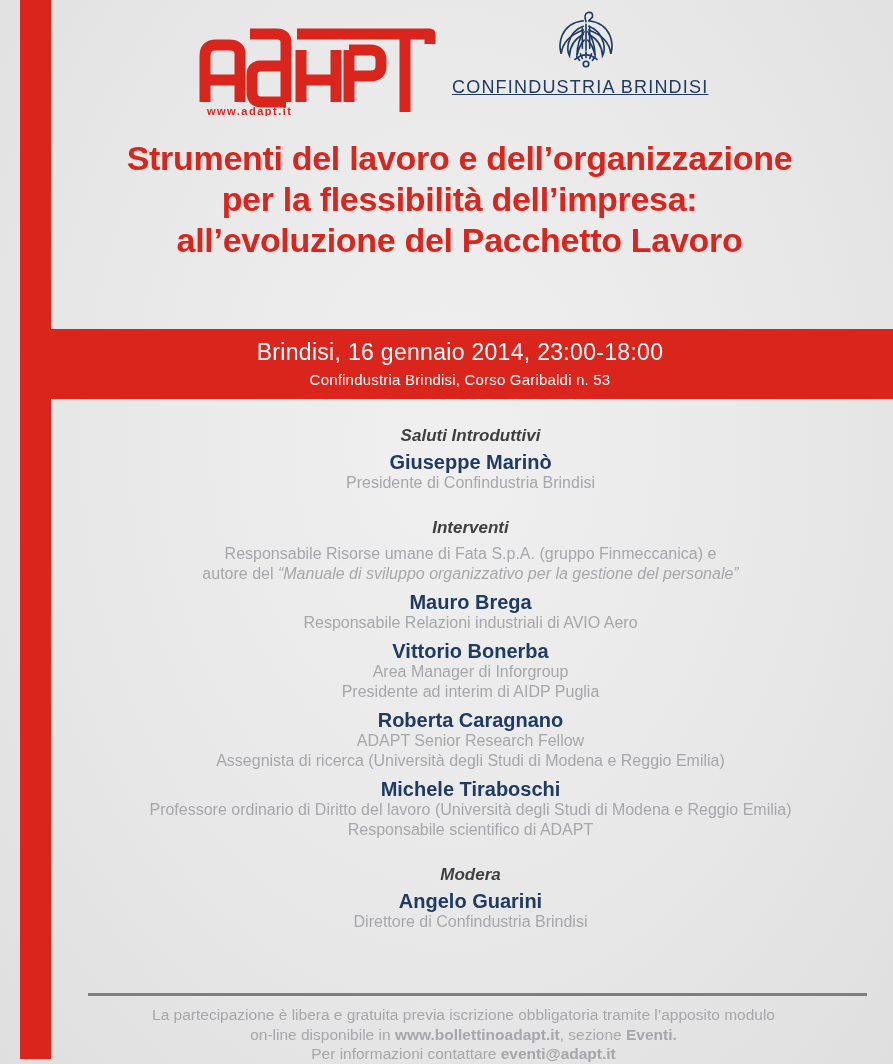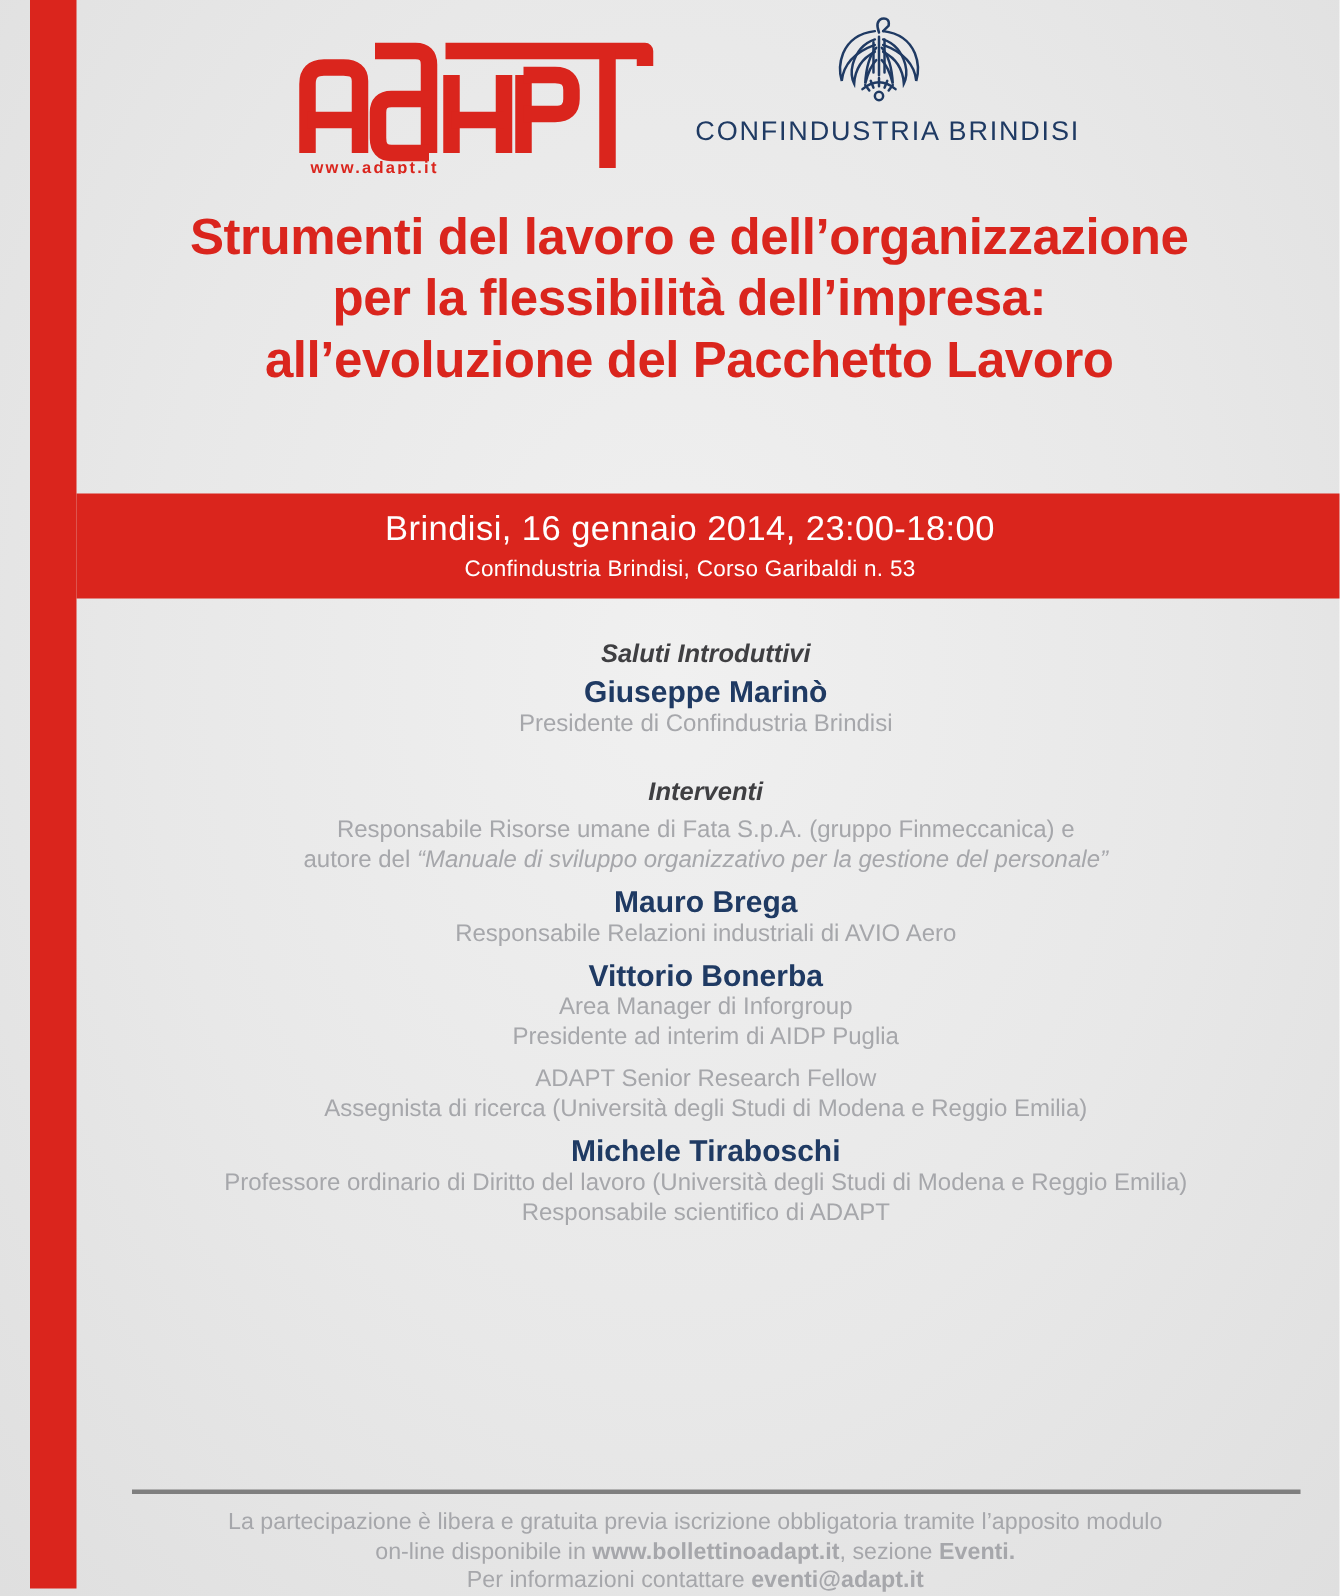--- a/index.html
+++ b/index.html
@@ -6,21 +6,21 @@
   body{
     width:893px;height:1064px;position:relative;overflow:hidden;
     font-family:"Liberation Sans",sans-serif;
     background:radial-gradient(ellipse at 50% 42%, #f0f0f0 0%, #e8e8e8 55%, #dfdfdf 100%);
   }
   .left-bar{position:absolute;left:20px;top:0;width:31px;height:1059px;background:var(--red,#da251d);}
 
   .adapt-logo{position:absolute;left:193px;top:20px;width:252px;height:96px;color:var(--red,#da251d);}
   .adapt-logo svg{display:block;width:100%;height:100%;}
 
-  .conf-logo{position:absolute;left:452px;top:8px;width:268px;text-align:right;color:var(--navy,#1f3a63);}
+  .conf-logo{position:absolute;left:452px;top:8px;width:268px;text-align:left;color:var(--navy,#1f3a63);text-decoration:underline;}
   .conf-logo svg{display:block;margin:0 auto;}
   .conf-name{margin-top:3px;font-size:18px;letter-spacing:1.2px;color:var(--navy,#1f3a63);white-space:nowrap;}
 
   .title{position:absolute;top:138px;left:56px;right:30px;text-align:center;
     color:var(--red,#da251d);font-weight:700;font-size:34px;line-height:41px;letter-spacing:-0.3px;}
 
   .banner{position:absolute;top:329px;left:51px;right:0;height:70px;background:var(--red,#da251d);
     color:#ffffff;text-align:center;box-sizing:border-box;padding-top:10px;padding-right:24px;}
   .banner-line1{font-size:23px;letter-spacing:0.3px;}
   .banner-line2{margin-top:5px;font-size:15px;letter-spacing:0.2px;}
@@ -115,27 +115,35 @@
         <div class="speaker">
           <div class="speaker-name">Mauro Brega</div>
           <div class="speaker-role">Responsabile Relazioni industriali di AVIO Aero</div>
         </div>
         <div class="speaker">
           <div class="speaker-name">Vittorio Bonerba</div>
           <div class="speaker-role">Area Manager di Inforgroup</div>
           <div class="speaker-role">Presidente ad interim di AIDP Puglia</div>
         </div>
         <div class="speaker">
+          <div class="speaker-name">Roberta Caragnano</div>
           <div class="speaker-role">ADAPT Senior Research Fellow</div>
           <div class="speaker-role">Assegnista di ricerca (Università degli Studi di Modena e Reggio Emilia)</div>
         </div>
         <div class="speaker">
           <div class="speaker-name">Michele Tiraboschi</div>
           <div class="speaker-role">Professore ordinario di Diritto del lavoro (Università degli Studi di Modena e Reggio Emilia)</div>
           <div class="speaker-role">Responsabile scientifico di ADAPT</div>
+        </div>
+      </div>
+      <div class="section">
+        <div class="section-heading">Modera</div>
+        <div class="speaker">
+          <div class="speaker-name">Angelo Guarini</div>
+          <div class="speaker-role">Direttore di Confindustria Brindisi</div>
         </div>
       </div>
     </main>
 
   <footer class="footer">
     <div class="rule"></div>
     <div class="footer-lines">
         <div class="footer-line"><span>La partecipazione è libera e gratuita previa iscrizione obbligatoria tramite l’apposito modulo</span></div>
         <div class="footer-line"><span>on-line disponibile in </span><span class="b">www.bollettinoadapt.it</span><span>, sezione </span><span class="b">Eventi.</span></div>
         <div class="footer-line"><span>Per informazioni contattare </span><span class="b">eventi@adapt.it</span></div>

